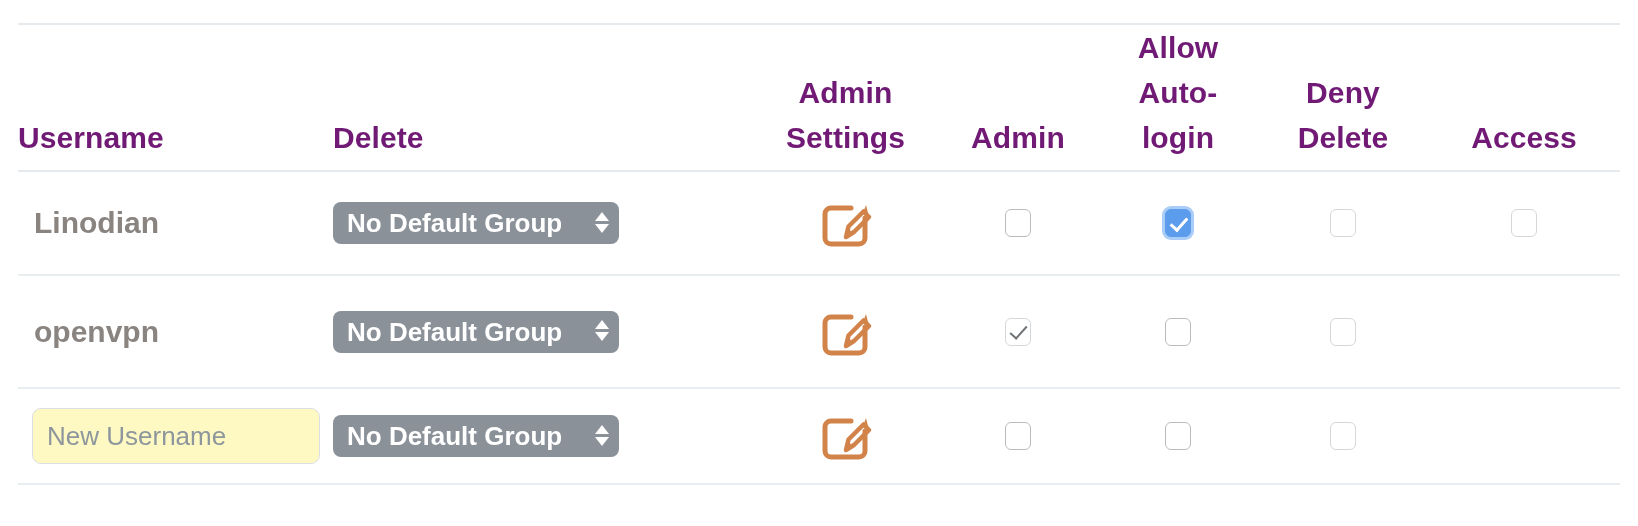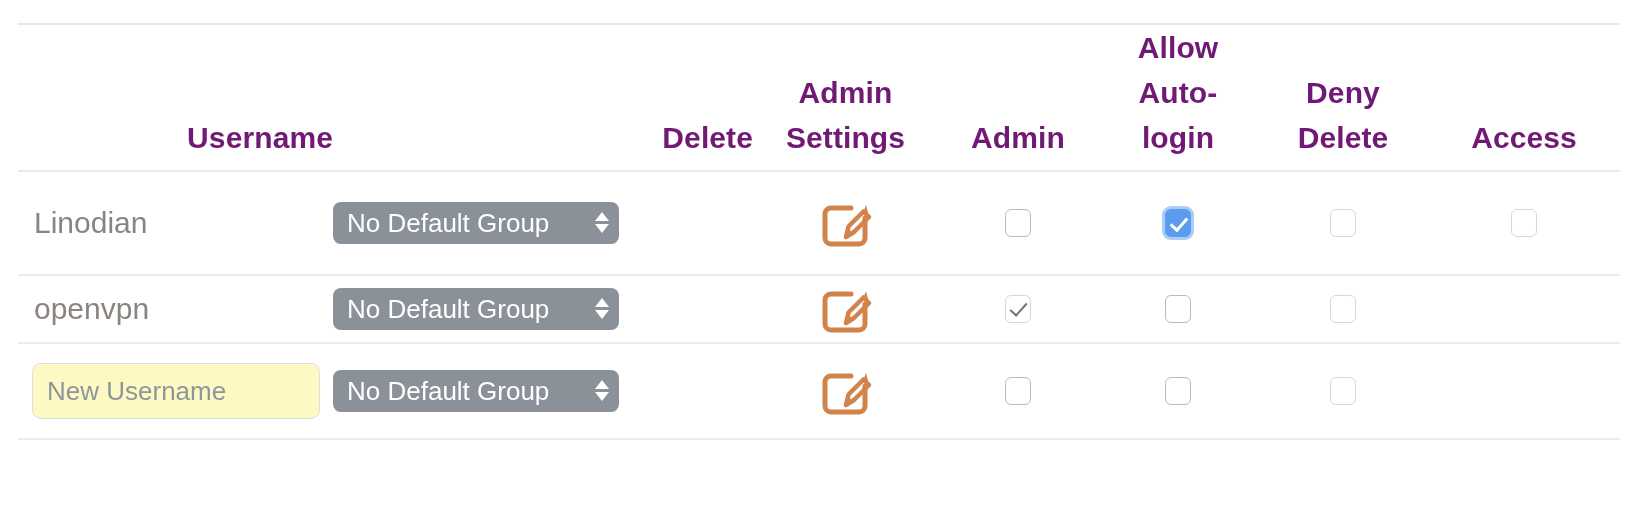--- a/index.html
+++ b/index.html
@@ -51,42 +51,42 @@
   thead th {
     color: #701a75;
     font-size: 30px;
     font-weight: bold;
     line-height: 1.5;
     vertical-align: bottom;
     padding: 0 0 10px 0;
     text-align: center;
     letter-spacing: 0.1px;
   }
-  thead th.left { text-align: right; margin-top: 36px; }
+  thead th.left { text-align: left; margin-top: 36px; }
   thead tr th { border-bottom: 2px solid #e4eaee; }
   thead .hdr-pad { height: 140px; }
 
   
   tbody td {
     border-bottom: 2px solid #e8edf0;
     text-align: center;
     vertical-align: middle;
     padding: 0;
   }
   tbody tr.row-tall td { height: 104px; }
-  tbody tr.row-mid  td { height: 68px; }
+  tbody tr.row-mid  td { height: 113px; }
   tbody tr.row-new  td { height: 96px; }
   tbody tr:last-child td { border-bottom: 2px solid #e8edf0; }
 
   td.left { text-align: left; }
 
   .username-text {
     color: #8a8480;
     font-size: 30px;
-    font-weight: normal;
+    font-weight: bold;
     padding-left: 16px;
     display: inline-block;
     white-space: nowrap;
   }
 
   
   .group-select {
     display: inline-flex;
     align-items: center;
     justify-content: space-between;
@@ -98,21 +98,21 @@
     font-size: 26px;
     font-weight: normal;
     height: 42px;
     padding: 0 10px 0 14px;
     min-width: 286px;
     cursor: pointer;
     line-height: 1;
     white-space: nowrap;
     text-align: left;
   }
-  .group-select .gs-label { padding-right: 10px; }
+  .group-select .gs-label { padding-right: 10px; font-weight: bold; }
   .group-select .gs-arrows {
     display: inline-flex;
     flex-direction: column;
     justify-content: center;
     align-items: center;
     line-height: 0;
     transform: translateY(-1px);
   }
   .group-select .gs-arrows span {
     display: block;

